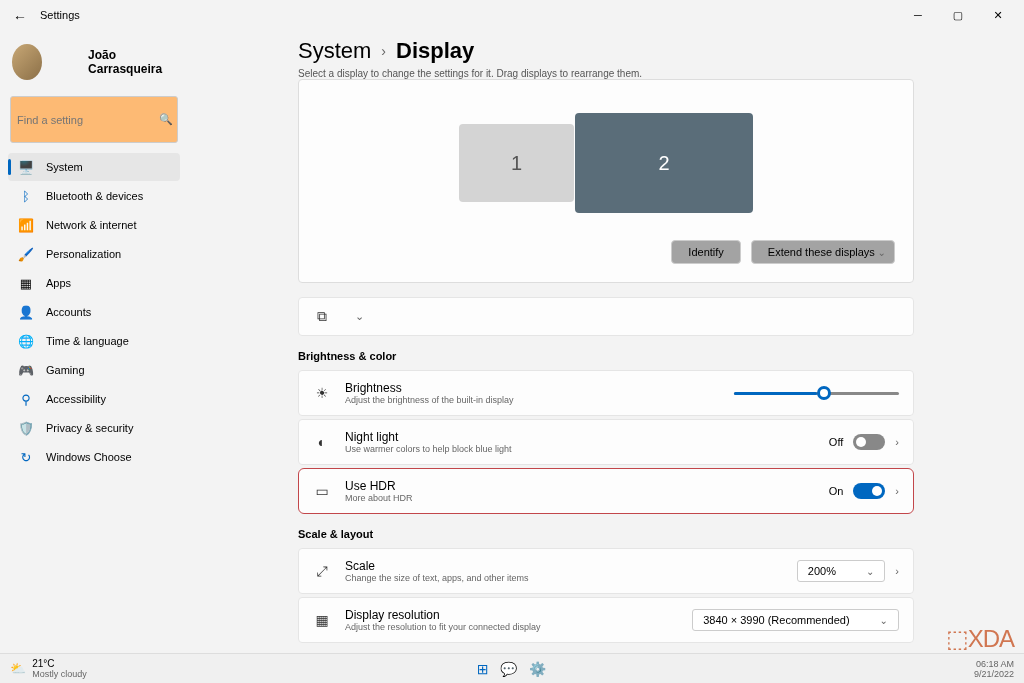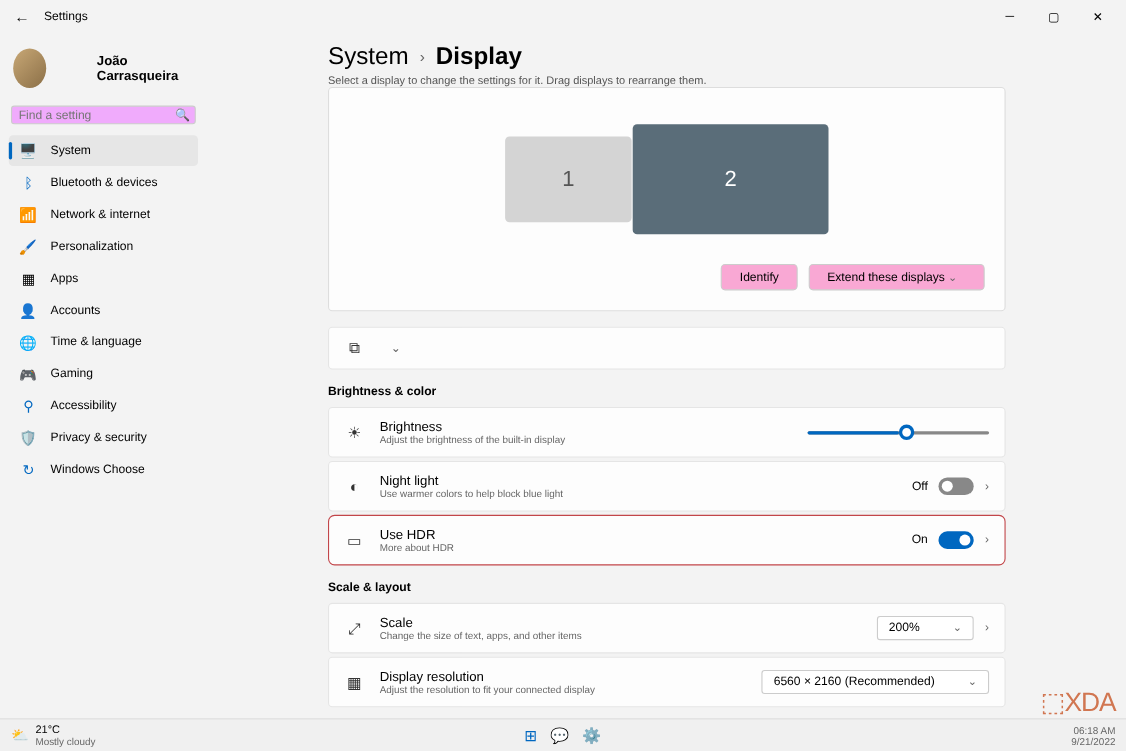--- a/index.html
+++ b/index.html
@@ -10,21 +10,21 @@
     .title-text { font-size: 11px; margin-left: 8px; }
     .window-controls { margin-left: auto; display: flex; gap: 20px; padding-right: 8px; }
     .window-controls span { width: 20px; text-align: center; cursor: pointer; font-size: 11px; }
     
     .container { display: flex; height: calc(100% - 60px); }
     
     .sidebar { width: 188px; padding: 8px 4px; }
     .profile { display: flex; align-items: center; padding: 6px 8px; margin-bottom: 10px; gap: 36px; }
     .avatar { width: 36px; height: 36px; border-radius: 50%; background: linear-gradient(135deg, #c8a876, #8b6f47); margin-right: 10px; }
     .profile-name { font-size: 12px; font-weight: 600; }
-    .search-box { display: flex; align-items: center; background: #f0abfc; border: 1px solid #ccc; border-radius: 3px; padding: 1px 6px; margin: 0 6px 10px; }
+    .search-box { display: flex; align-items: center; background: #fdba74; border: 1px solid #ccc; border-radius: 3px; padding: 16px 6px; margin: 0 6px 10px; }
     .search-box input { border: none; outline: none; flex: 1; font-size: 11px; background: transparent; }
     .search-icon { font-size: 11px; color: #555; }
     .nav-items { list-style: none; }
     .nav-item { display: flex; align-items: center; padding: 6px 10px; border-radius: 4px; font-size: 11px; cursor: pointer; margin: 1px 4px; }
     .nav-item.active { background: #e6e6e6; position: relative; }
     .nav-item.active::before { content: ''; position: absolute; left: 0; top: 6px; bottom: 6px; width: 3px; background: #0067c0; border-radius: 2px; }
     .nav-icon { width: 16px; height: 16px; margin-right: 12px; display: flex; align-items: center; justify-content: center; font-size: 13px; }
     
     .main { flex: 1; padding: 8px 110px 8px 110px; overflow-y: auto; }
     .breadcrumb { display: flex; align-items: center; gap: 10px; margin-bottom: 4px; }
@@ -32,22 +32,22 @@
     .breadcrumb-item.current { font-weight: 600; }
     .breadcrumb-sep { font-size: 14px; color: #666; }
     .subtitle { font-size: 10px; color: #555; margin-bottom: 0; }
     
     .display-arrange { border: 1px solid #ddd; border-radius: 4px; background: #fdfdfd; padding: 18px; margin-bottom: 14px; }
     .monitors { display: flex; justify-content: center; align-items: center; height: 130px; position: relative; }
     .monitor { border-radius: 4px; display: flex; align-items: center; justify-content: center; font-size: 20px; }
     .monitor-1 { width: 115px; height: 78px; background: #d4d4d4; color: #555; }
     .monitor-2 { width: 178px; height: 100px; background: #5a6d79; color: #fff; margin-left: 1px; }
     .arrange-controls { display: flex; justify-content: flex-end; gap: 10px; margin-top: 12px; }
-    .btn { background: #f9a8d4; border: 1px solid #ccc; border-radius: 4px; padding: 5px 16px; font-size: 11px; cursor: pointer; }
-    .btn-dropdown { padding-right: 24px; }
+    .btn { background: #a3a3a3; border: 1px solid #ccc; border-radius: 4px; padding: 5px 16px; font-size: 11px; cursor: pointer; }
+    .btn-dropdown { padding-right: 8px; }
     .btn-dropdown::after { content: ' ⌄'; font-size: 10px; color: #666; }
     
     .setting-row { background: #fdfdfd; border: 1px solid #e5e5e5; border-radius: 4px; padding: 10px 14px; display: flex; align-items: center; margin-bottom: 3px; }
     .setting-row.highlighted { border: 1.5px solid #c2464a; border-radius: 6px; }
     .row-icon { width: 18px; margin-right: 14px; display: flex; align-items: center; justify-content: center; font-size: 14px; color: #333; }
     .row-text { flex: 1; }
     .row-title { font-size: 12px; }
     .row-desc { font-size: 9px; color: #666; }
     .row-control { display: flex; align-items: center; gap: 10px; }
     .row-chevron { color: #666; font-size: 11px; margin-left: 10px; }
@@ -234,21 +234,21 @@
     </div>
 
     <div class="setting-row">
       <div class="row-icon">▦</div>
       <div class="row-text">
         <div class="row-title">Display resolution</div>
         <div class="row-desc">Adjust the resolution to fit your connected display</div>
       </div>
       <div class="row-control">
         <div class="dropdown">
-            <span>6560 × 2160 (Recommended)</span>
+            <span>3840 × 3990 (Recommended)</span>
           </div>
       </div>
     </div>
 
   </div>
 </div>
 
 <div class="xda-logo">⬚XDA</div>
 
 <div class="taskbar">

